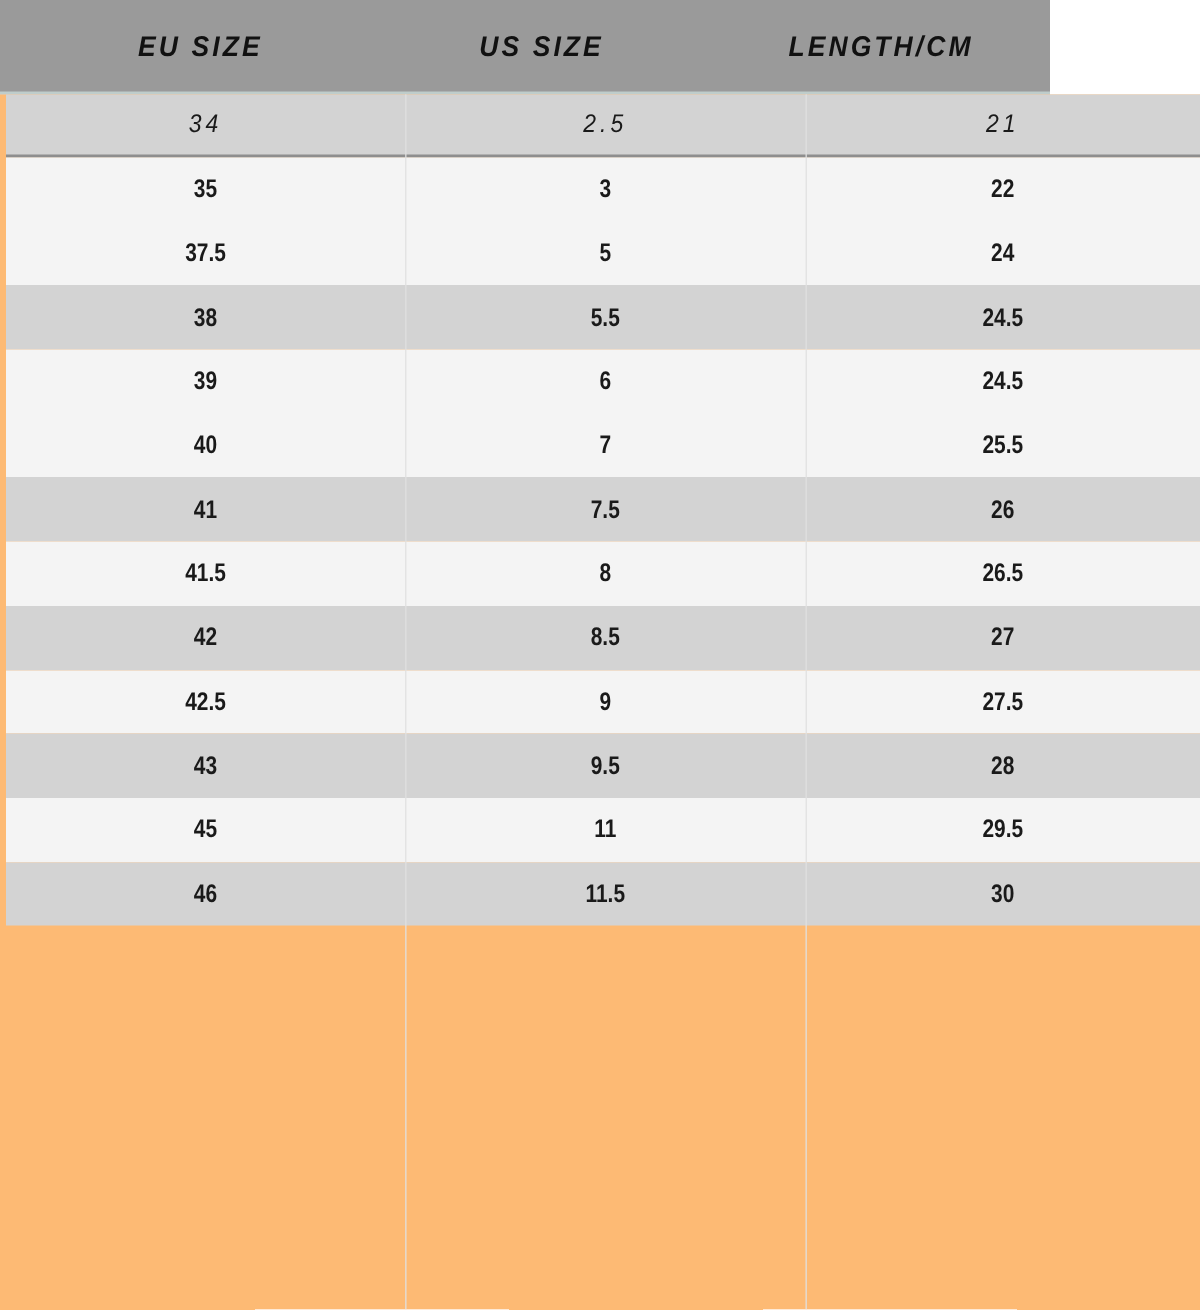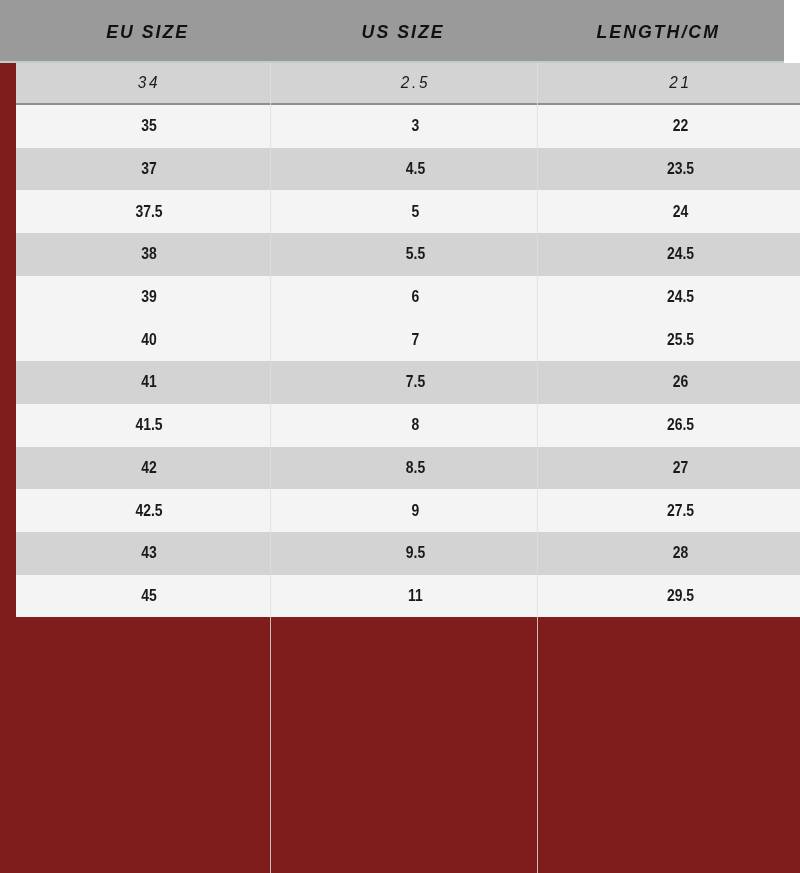--- a/index.html
+++ b/index.html
@@ -18,21 +18,21 @@
     height: 873px;
     overflow: hidden;
     background: #ffffff;
     box-sizing: border-box;
   }
 
   
   .chart-header {
     position: relative;
     display: flex;
-    width: 784px;
+    width: 700px;
     height: 63px;
     background: #9a9a9a;
     box-sizing: border-box;
     padding-left: 20px;
     justify-content: space-between;
   }
   .chart-header::after {
     
     content: "";
     position: absolute;
@@ -59,22 +59,22 @@
   .col-1 { width: 266px; }
   .col-2 { width: 267px; }
   .col-3 { width: 263px; }
 
   
   .chart-body {
     position: relative;
     width: 800px;
     height: 810px;
     box-sizing: border-box;
-    padding-left: 16px;
-    background: #7f1d1d;
+    padding-left: 4px;
+    background: #fdba74;
   }
 
   .chart-row {
     display: flex;
     width: 796px;
     height: 42.7px;
     box-sizing: border-box;
   }
   .chart-row.band-dark  { background: #d3d3d3; }
   .chart-row.band-light { background: #f4f4f4; justify-content: center; }
@@ -142,25 +142,20 @@
   <div class="chart-row band-dark first-row">
         <div class="cell col-1">34</div>
         <div class="cell col-2">2.5</div>
         <div class="cell col-3">21</div>
       </div>
       <div class="chart-row band-light">
         <div class="cell col-1">35</div>
         <div class="cell col-2">3</div>
         <div class="cell col-3">22</div>
       </div>
-      <div class="chart-row band-dark">
-        <div class="cell col-1">37</div>
-        <div class="cell col-2">4.5</div>
-        <div class="cell col-3">23.5</div>
-      </div>
       <div class="chart-row band-light">
         <div class="cell col-1">37.5</div>
         <div class="cell col-2">5</div>
         <div class="cell col-3">24</div>
       </div>
       <div class="chart-row band-dark">
         <div class="cell col-1">38</div>
         <div class="cell col-2">5.5</div>
         <div class="cell col-3">24.5</div>
       </div>
@@ -197,15 +192,20 @@
       <div class="chart-row band-dark">
         <div class="cell col-1">43</div>
         <div class="cell col-2">9.5</div>
         <div class="cell col-3">28</div>
       </div>
       <div class="chart-row band-light">
         <div class="cell col-1">45</div>
         <div class="cell col-2">11</div>
         <div class="cell col-3">29.5</div>
       </div>
+      <div class="chart-row band-dark">
+        <div class="cell col-1">46</div>
+        <div class="cell col-2">11.5</div>
+        <div class="cell col-3">30</div>
+      </div>
     </div>
 
 </div>
 
 </body></html>

